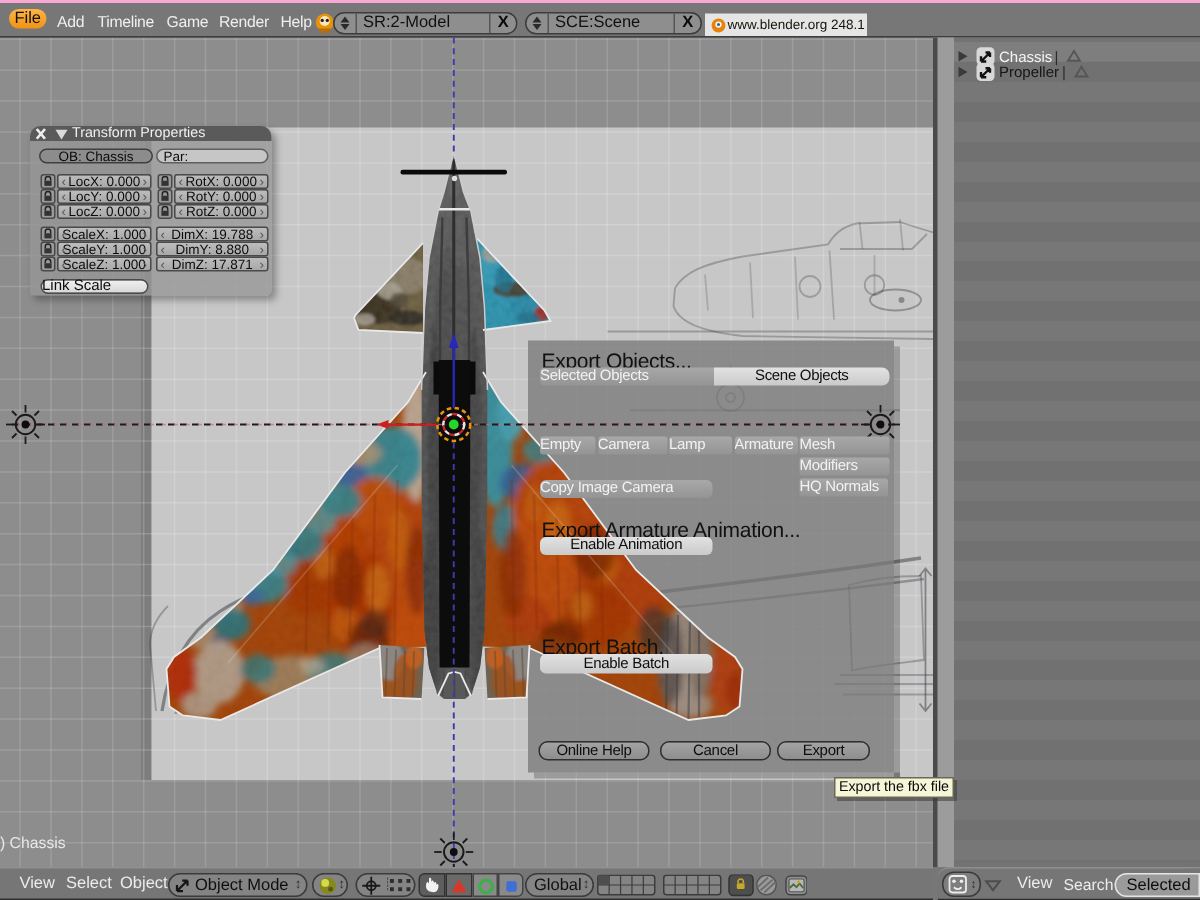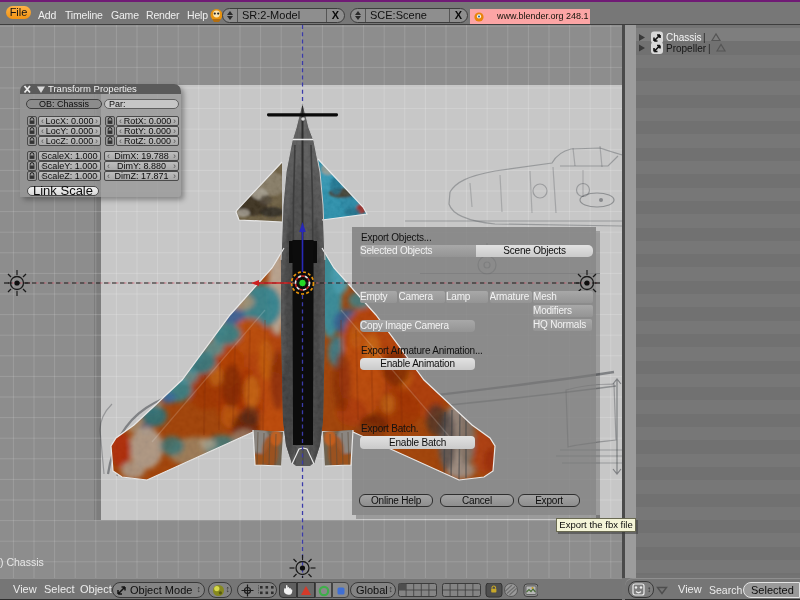--- a/index.html
+++ b/index.html
@@ -1,37 +1,37 @@
 <!DOCTYPE html>
 <html><head>
 <meta charset="utf-8">
 <style>
   html,body{margin:0;padding:0;width:800px;height:600px;overflow:hidden;
     font-family:"Liberation Sans",sans-serif;background:#777;}
   #stage{position:absolute;left:0;top:0;width:800px;height:600px;}
   .abs{position:absolute;}
   
   #tophdr{left:0;top:0;width:800px;height:25px;background:#777777;
-    border-top:2px solid #701a75;box-sizing:border-box;border-bottom:1px solid #3e3e3e;}
+    border-top:2px solid #f9a8d4;box-sizing:border-box;border-bottom:1px solid #3e3e3e;}
   .mtxt{position:absolute;top:7px;color:#efefef;font-size:10.5px;letter-spacing:-0.2px;white-space:nowrap;}
   #filebtn{position:absolute;left:6px;top:4px;width:25px;height:13px;border-radius:7px;
     background:linear-gradient(#ffb347,#f09313);color:#111;font-size:11px;
     text-align:center;line-height:13px;}
   .hfield{position:absolute;top:6px;height:15px;background:#8e8e8e;
     border:1px solid #3c3c3c;border-radius:8px;box-sizing:border-box;color:#101010;
     font-size:11px;line-height:13px;}
   .updn{position:absolute;left:0;top:0;width:14px;height:13px;border-right:1px solid #555;}
   .updn:before{content:"";position:absolute;left:4px;top:2px;border-left:3px solid transparent;
     border-right:3px solid transparent;border-bottom:4px solid #2a2a2a;}
   .updn:after{content:"";position:absolute;left:4px;bottom:2px;border-left:3px solid transparent;
     border-right:3px solid transparent;border-top:4px solid #2a2a2a;}
   .xbtn{position:absolute;right:0;top:0;width:17px;height:13px;border-left:1px solid #555;
     text-align:center;color:#0a0a0a;font-weight:bold;font-size:11px;line-height:13px;}
-  #badge{position:absolute;left:470px;top:7px;width:108px;height:15px;background:#fca5a5;
-    color:#14140a;font-size:9px;line-height:15px;white-space:nowrap;overflow:hidden;padding-left:12px;}
+  #badge{position:absolute;left:470px;top:7px;width:108px;height:15px;background:#e5e5e5;
+    color:#14140a;font-size:9px;line-height:15px;white-space:nowrap;overflow:hidden;}
   #stats{position:absolute;left:585px;top:7px;color:#ececec;font-size:10px;
     letter-spacing:-0.25px;white-space:nowrap;}
   
   #outliner{left:622px;top:25px;width:178px;height:553px;background:#737373;}
   #outl-stripes{position:absolute;left:14px;top:3px;right:0;height:547px;
     background:repeating-linear-gradient(#777777 0 13.3px,#717171 13.3px 26.6px);}
   #outl-scroll{position:absolute;left:0;top:0;width:14px;height:553px;background:#9c9c9c;
     border-left:3px solid #4a4a4a;box-sizing:border-box;}
   .orow{position:absolute;left:14px;height:13px;color:#101010;font-size:11px;line-height:13px;}
   
@@ -41,21 +41,21 @@
     border-top:1px solid #8f8f8f;border-bottom:1px solid #2e2e2e;box-sizing:border-box;
     border-radius:8px 0 0 0;}
   .btxt{position:absolute;top:4px;color:#ececec;font-size:11px;white-space:nowrap;}
   .pill{position:absolute;background:#848484;border:1px solid #3a3a3a;border-radius:8px;
     box-sizing:border-box;color:#0f0f0f;font-size:11px;}
   
   .gbtn{position:absolute;box-sizing:border-box;font-size:10px;letter-spacing:-0.2px;white-space:nowrap;overflow:hidden;
     color:#f2f2f2;background:linear-gradient(#a8a8a8,#949494);border-radius:2px;}
   .lbtn{position:absolute;box-sizing:border-box;font-size:10px;letter-spacing:-0.2px;text-align:center;white-space:nowrap;overflow:hidden;
     color:#0d0d0d;background:linear-gradient(#e2e2e2,#cacaca);border-radius:2px;}
-  .dlglab{position:absolute;color:#111;font-size:10px;letter-spacing:-0.2px;white-space:nowrap;}
+  .dlglab{position:absolute;color:#111;font-size:14px;letter-spacing:-0.2px;white-space:nowrap;}
   .rbtn{position:absolute;box-sizing:border-box;font-size:10px;letter-spacing:-0.2px;text-align:center;white-space:nowrap;overflow:hidden;
     color:#0d0d0d;background:linear-gradient(#a3a3a3,#8e8e8e);
     border:1px solid #2f2f2f;border-radius:6px;}
   #tooltip{left:556px;top:518px;width:80px;height:14px;white-space:nowrap;background:#f5f5d8;
     border:1px solid #6a6a52;box-sizing:border-box;color:#0a0a0a;font-size:9.5px;
     line-height:12px;text-align:center;box-shadow:2px 2px 0 rgba(60,60,60,0.55);}
 </style>
 </head>
 <body>
 <div id="stage">
@@ -741,21 +741,21 @@
     <div class="abs" style="left:18px;top:77px;width:63px;height:10px;background:linear-gradient(#bdbdbd,#a8a8a8);border:1px solid #4a4a4a;box-sizing:border-box;border-radius:2px;font-size:9px;color:#0c0c0c;text-align:center;line-height:8px;"><span style="position:absolute;left:2px;color:#555;">‹</span>ScaleY: 1.000<span style="position:absolute;right:2px;color:#555;">›</span></div>
     <div class="abs" style="left:84px;top:77px;width:75px;height:10px;background:linear-gradient(#bdbdbd,#a8a8a8);border:1px solid #4a4a4a;box-sizing:border-box;border-radius:2px;font-size:9px;color:#0c0c0c;text-align:center;line-height:8px;"><span style="position:absolute;left:2px;color:#555;">‹</span>DimY: 8.880<span style="position:absolute;right:2px;color:#555;">›</span></div>
     <div class="abs" style="left:7px;top:87px;width:10px;height:10px;background:#9a9a9a;border:1px solid #4a4a4a;box-sizing:border-box;border-radius:2px">
           <svg width="8" height="8" viewBox="0 0 8 8" style="position:absolute;left:0;top:0">
             <path d="M2.2,3.5 L2.2,2.4 A1.8,1.8 0 0 1 5.8,2.4 L5.8,3.5" fill="none" stroke="#222" stroke-width="1"></path>
             <rect x="1.6" y="3.5" width="4.8" height="3.4" fill="#333"></rect>
           </svg>
         </div>
     <div class="abs" style="left:18px;top:87px;width:63px;height:10px;background:linear-gradient(#bdbdbd,#a8a8a8);border:1px solid #4a4a4a;box-sizing:border-box;border-radius:2px;font-size:9px;color:#0c0c0c;text-align:center;line-height:8px;"><span style="position:absolute;left:2px;color:#555;">‹</span>ScaleZ: 1.000<span style="position:absolute;right:2px;color:#555;">›</span></div>
     <div class="abs" style="left:84px;top:87px;width:75px;height:10px;background:linear-gradient(#bdbdbd,#a8a8a8);border:1px solid #4a4a4a;box-sizing:border-box;border-radius:2px;font-size:9px;color:#0c0c0c;text-align:center;line-height:8px;"><span style="position:absolute;left:2px;color:#555;">‹</span>DimZ: 17.871<span style="position:absolute;right:2px;color:#555;">›</span></div>
-    <div class="abs" style="left:7px;top:102px;width:72px;height:10px;background:linear-gradient(#f0f0f0,#d8d8d8);border:1px solid #4a4a4a;box-sizing:border-box;border-radius:5px;font-size:13px;color:#0c0c0c;text-align:center;line-height:8px;">Link Scale</div>
+    <div class="abs" style="left:7px;top:102px;width:72px;height:10px;background:linear-gradient(#f0f0f0,#d8d8d8);border:1px solid #4a4a4a;box-sizing:border-box;border-radius:5px;font-size:10px;color:#0c0c0c;text-align:left;line-height:8px;">Link Scale</div>
   </div>
   </div>
 
   <div id="dlg" class="abs">
   <div class="dlglab" style="left:361px;top:232px">Export Objects...</div>
   <div class="gbtn" style="left:360px;top:245px;width:116px;height:12px;line-height:12px;border-radius:3px 0 0 3px;">Selected Objects</div>
   <div class="lbtn" style="left:476px;top:245px;width:117px;height:12px;line-height:12px;border-radius:0 5px 5px 0;">Scene Objects</div>
   <div class="gbtn" style="left:360px;top:291px;width:37px;height:12px;line-height:12px;">Empty</div>
   <div class="gbtn" style="left:398.5px;top:291px;width:46px;height:12px;line-height:12px;">Camera</div>
   <div class="gbtn" style="left:446px;top:291px;width:42px;height:12px;line-height:12px;">Lamp</div>

